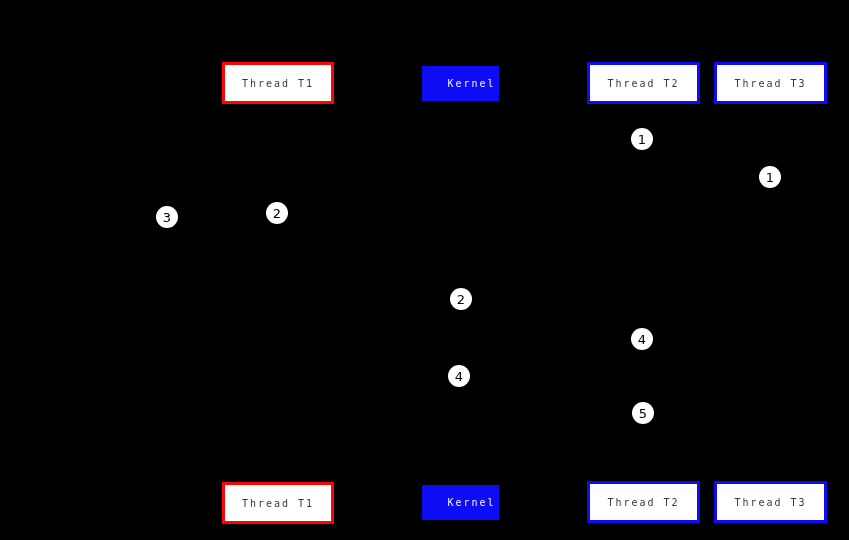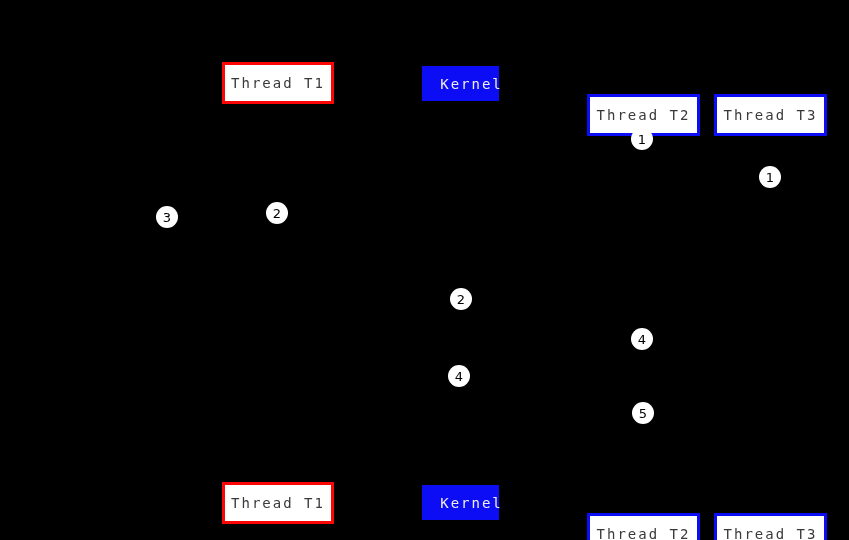--- a/index.html
+++ b/index.html
@@ -25,31 +25,30 @@
     overflow: hidden;
     font-family: "DejaVu Sans Mono", "Liberation Mono", monospace;
   }
   .node {
     position: absolute;
     box-sizing: border-box;
     background: var(--node-bg);
     display: flex;
     align-items: center;
     justify-content: center;
-    font-size: 14px;
+    font-size: 10px;
     letter-spacing: 2px;
     color: var(--node-text);
     white-space: nowrap;
   }
   .node.red-outline {
     border: 3px solid var(--red-accent);
   }
   .node.blue-outline {
     border: 3px solid var(--blue-accent);
-    margin-top: 32px;
   }
   .node.blue-fill {
     background: var(--blue-accent);
     color: var(--kernel-text);
     border: none;
     padding-left: 22px;
   }
   .marker {
     position: absolute;
     box-sizing: border-box;

